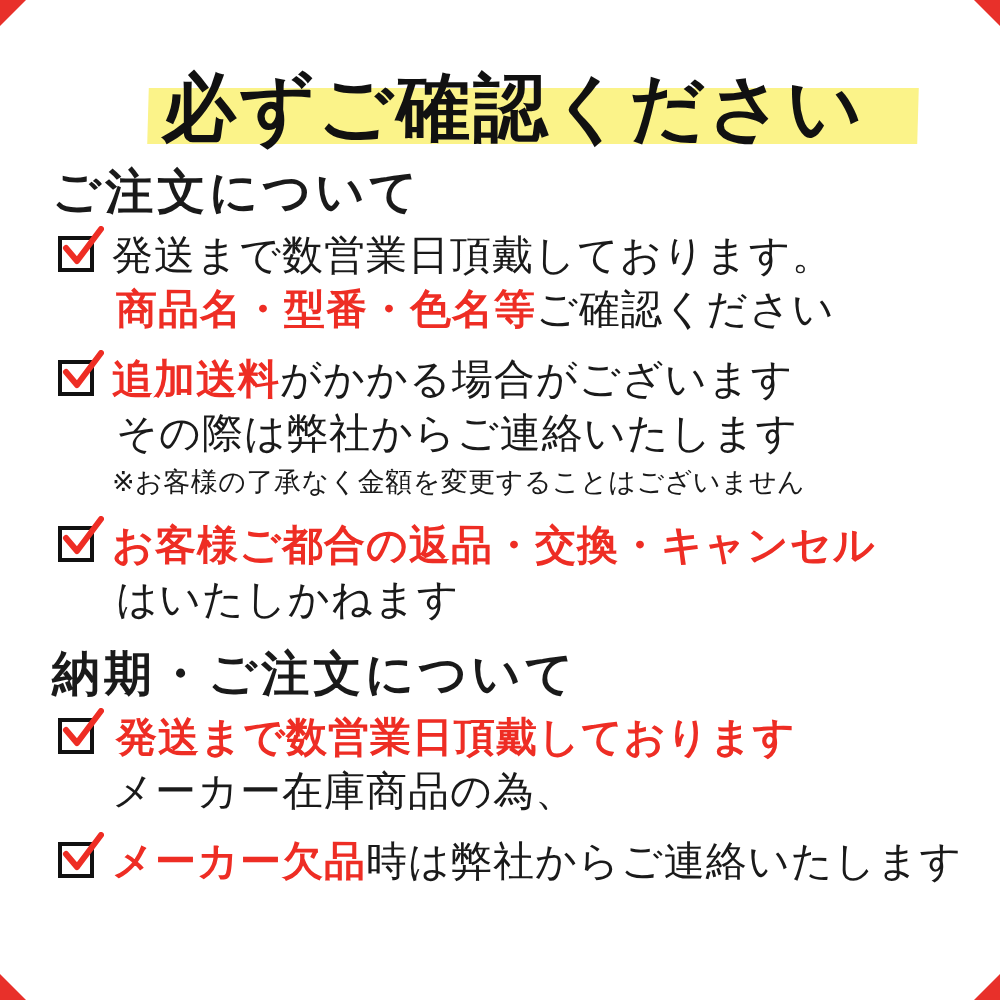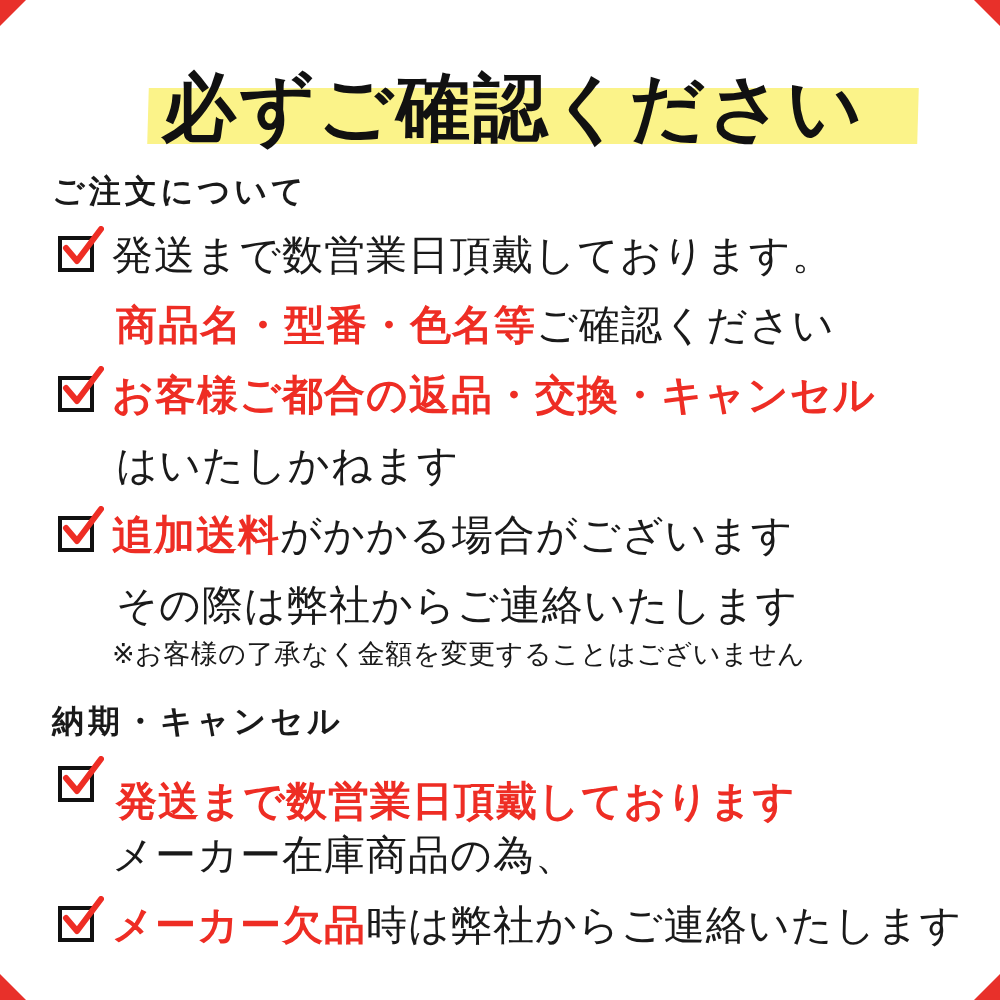--- a/index.html
+++ b/index.html
@@ -76,21 +76,21 @@
     font-weight: bold;
     letter-spacing: 3px;
     color: #111111;
     white-space: nowrap;
   }
 
   .section {
     margin-top: 6px;
   }
   .section-heading {
-    font-size: 32px;
+    font-size: 48px;
     line-height: 62px;
     font-weight: bold;
     color: #1a1a1a;
     letter-spacing: 4px;
     margin: 10px 0 6px 8px;
   }
 
   .item {
     display: flex;
     align-items: flex-start;
@@ -123,21 +123,20 @@
   }
   .line {
     font-size: 41px;
     line-height: 54px;
     letter-spacing: 1px;
     color: #1a1a1a;
     white-space: nowrap;
   }
   .line.indent {
     margin-left: 4px;
-    margin-top: 16px;
   }
   .red {
     color: #ee2d24;
     font-weight: bold;
   }
   .blk {
     color: #1a1a1a;
   }
   .note {
     font-size: 27px;
@@ -185,46 +184,46 @@
     </div>
 
     <div class="item">
       <div class="check">
         <div class="box"></div>
         <svg class="tick" viewBox="0 0 44 44" aria-hidden="true">
           <path d="M6 22 L17 35 L41 3" fill="none" stroke="#ee2d24" stroke-width="6" stroke-linecap="round" stroke-linejoin="round"></path>
         </svg>
       </div>
       <div class="lines">
+        <div class="line">
+          <span class="red">追加送料</span><span class="blk">がかかる場合がございます</span>
+        </div>
+        <div class="line indent">その際は弊社からご連絡いたします</div>
+        <div class="note">※お客様の了承なく金額を変更することはございません</div>
+      </div>
+    </div>
+
+    <div class="item">
+      <div class="check">
+        <div class="box"></div>
+        <svg class="tick" viewBox="0 0 44 44" aria-hidden="true">
+          <path d="M6 22 L17 35 L41 3" fill="none" stroke="#ee2d24" stroke-width="6" stroke-linecap="round" stroke-linejoin="round"></path>
+        </svg>
+      </div>
+      <div class="lines">
         <div class="line bold-red-line">
           <span class="red">お客様ご都合の返品・交換・キャンセル</span>
         </div>
         <div class="line indent">はいたしかねます</div>
       </div>
     </div>
-
-    <div class="item">
-      <div class="check">
-        <div class="box"></div>
-        <svg class="tick" viewBox="0 0 44 44" aria-hidden="true">
-          <path d="M6 22 L17 35 L41 3" fill="none" stroke="#ee2d24" stroke-width="6" stroke-linecap="round" stroke-linejoin="round"></path>
-        </svg>
-      </div>
-      <div class="lines">
-        <div class="line">
-          <span class="red">追加送料</span><span class="blk">がかかる場合がございます</span>
-        </div>
-        <div class="line indent">その際は弊社からご連絡いたします</div>
-        <div class="note">※お客様の了承なく金額を変更することはございません</div>
-      </div>
-    </div>
   </div>
 
   <div class="section">
-    <div class="section-heading">納期・キャンセル</div>
+    <div class="section-heading">納期・ご注文について</div>
 
     <div class="item">
       <div class="check">
         <div class="box"></div>
         <svg class="tick" viewBox="0 0 44 44" aria-hidden="true">
           <path d="M6 22 L17 35 L41 3" fill="none" stroke="#ee2d24" stroke-width="6" stroke-linecap="round" stroke-linejoin="round"></path>
         </svg>
       </div>
       <div class="lines">
         <div class="line indent">

